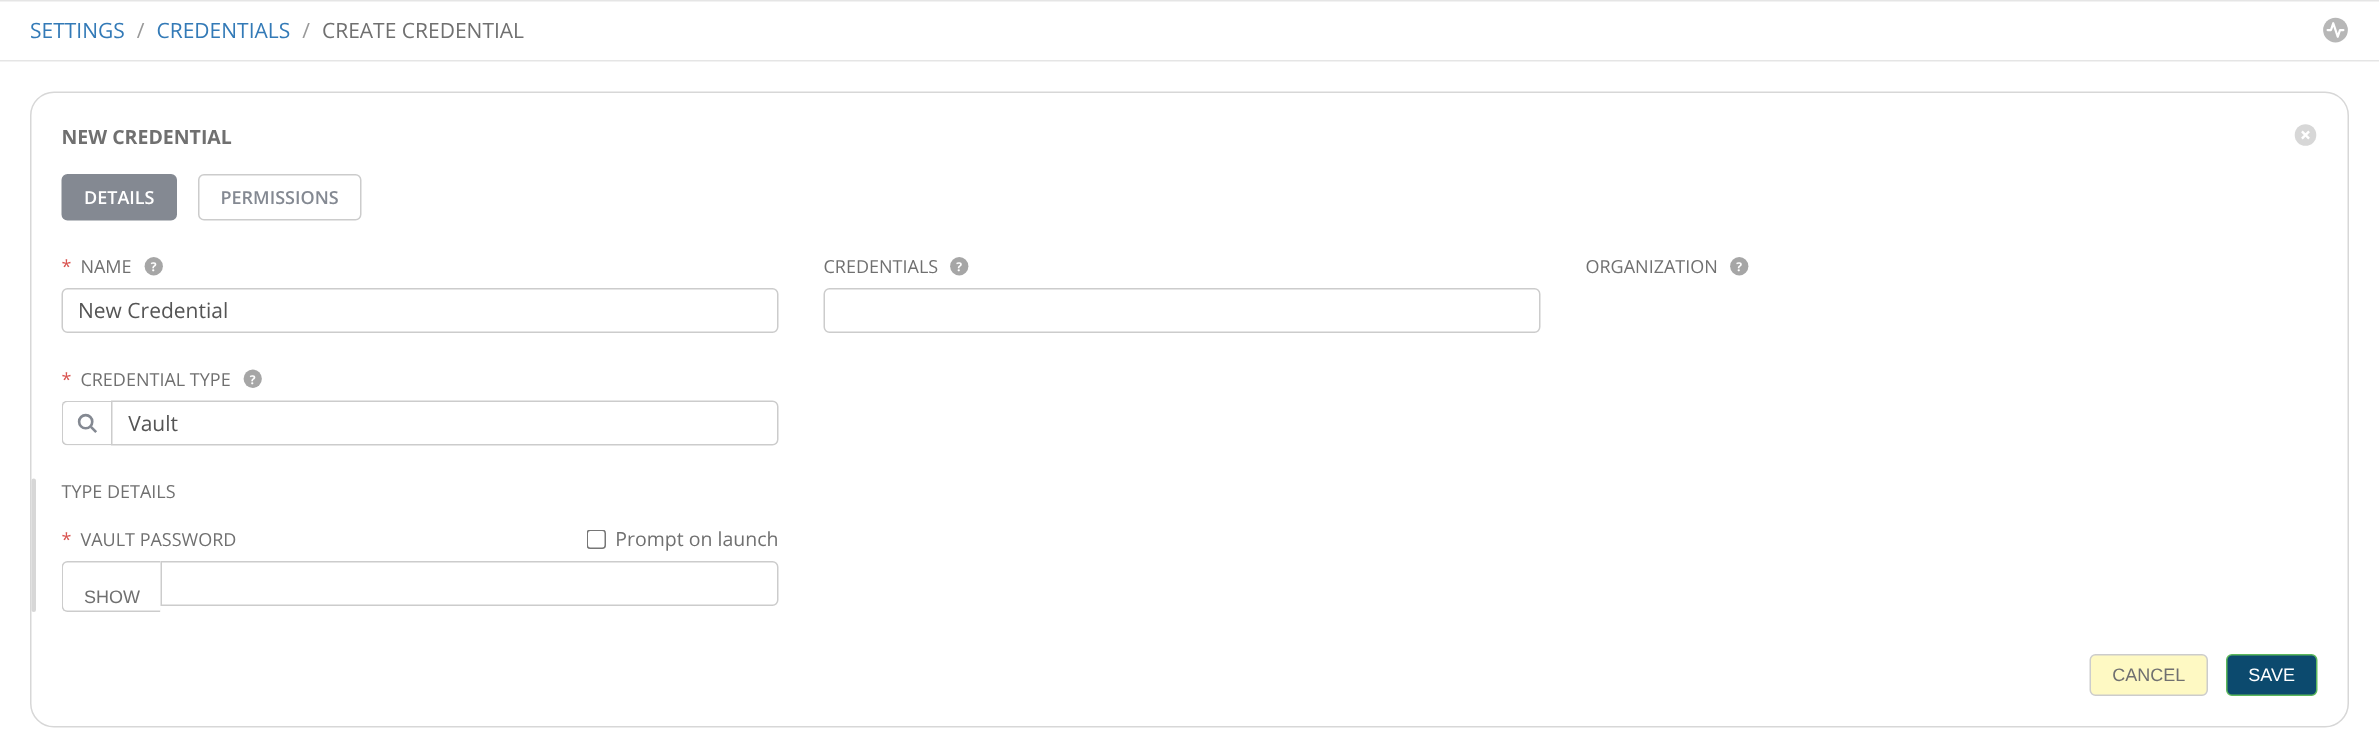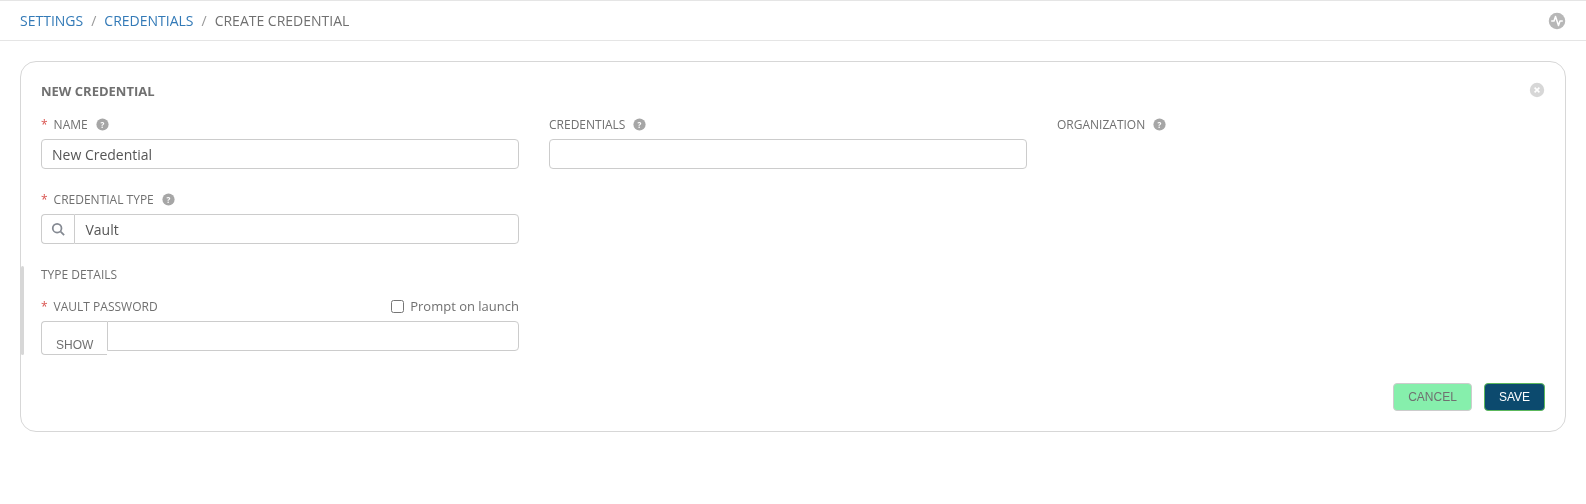--- a/index.html
+++ b/index.html
@@ -9,21 +9,21 @@
     color: #707070;
     background: #fff;
     width: 1586px;
   }
   .topbar {
     border-top: 1px solid #e5e5e5;
     border-bottom: 1px solid #e5e5e5;
     padding: 10px 20px;
     display: flex;
     justify-content: space-between;
-    align-items: center;
+    align-items: flex-start;
   }
   .breadcrumb {
     display: flex;
     align-items: center;
     gap: 8px;
     font-size: 14px;
   }
   .breadcrumb a {
     color: #337ab7;
     text-decoration: none;
@@ -195,21 +195,21 @@
     gap: 12px;
     margin-top: 28px;
   }
   .btn {
     height: 28px;
     padding: 0 14px;
     border-radius: 4px;
     font-size: 12px;
     cursor: pointer;
     border: 1px solid #ccc;
-    background: #86efac;
+    background: #fef9c3;
     color: #707070;
   }
   .btn-primary {
     background: #0c4a6e;
     border-color: #5cb85c;
     color: #fff;
     font-weight: 400;
   }
   svg { display: block; }
 </style>
@@ -236,20 +236,24 @@
   <div class="panel-header">
     <div class="panel-title">NEW CREDENTIAL</div>
     <span>
       <svg class="close-icon" viewBox="0 0 20 20" fill="currentColor">
           <circle cx="10" cy="10" r="9"></circle>
           <path d="M7 7l6 6M13 7l-6 6" stroke="#fff" stroke-width="2"></path>
         </svg>
     </span>
   </div>
 
+  <div class="tabs">
+    <div class="tab active">DETAILS</div>
+    <div class="tab">PERMISSIONS</div>
+  </div>
 
   <div class="form-row">
     <div class="form-cell">
       <div class="field-label">
         <span class="req">*</span>
         <span>NAME</span>
         <span>
           <svg class="help-icon" viewBox="0 0 16 16" fill="currentColor">
               <circle cx="8" cy="8" r="7.5"></circle>
               <text x="8" y="12" text-anchor="middle" font-size="10" fill="#fff" font-weight="bold">?</text>

